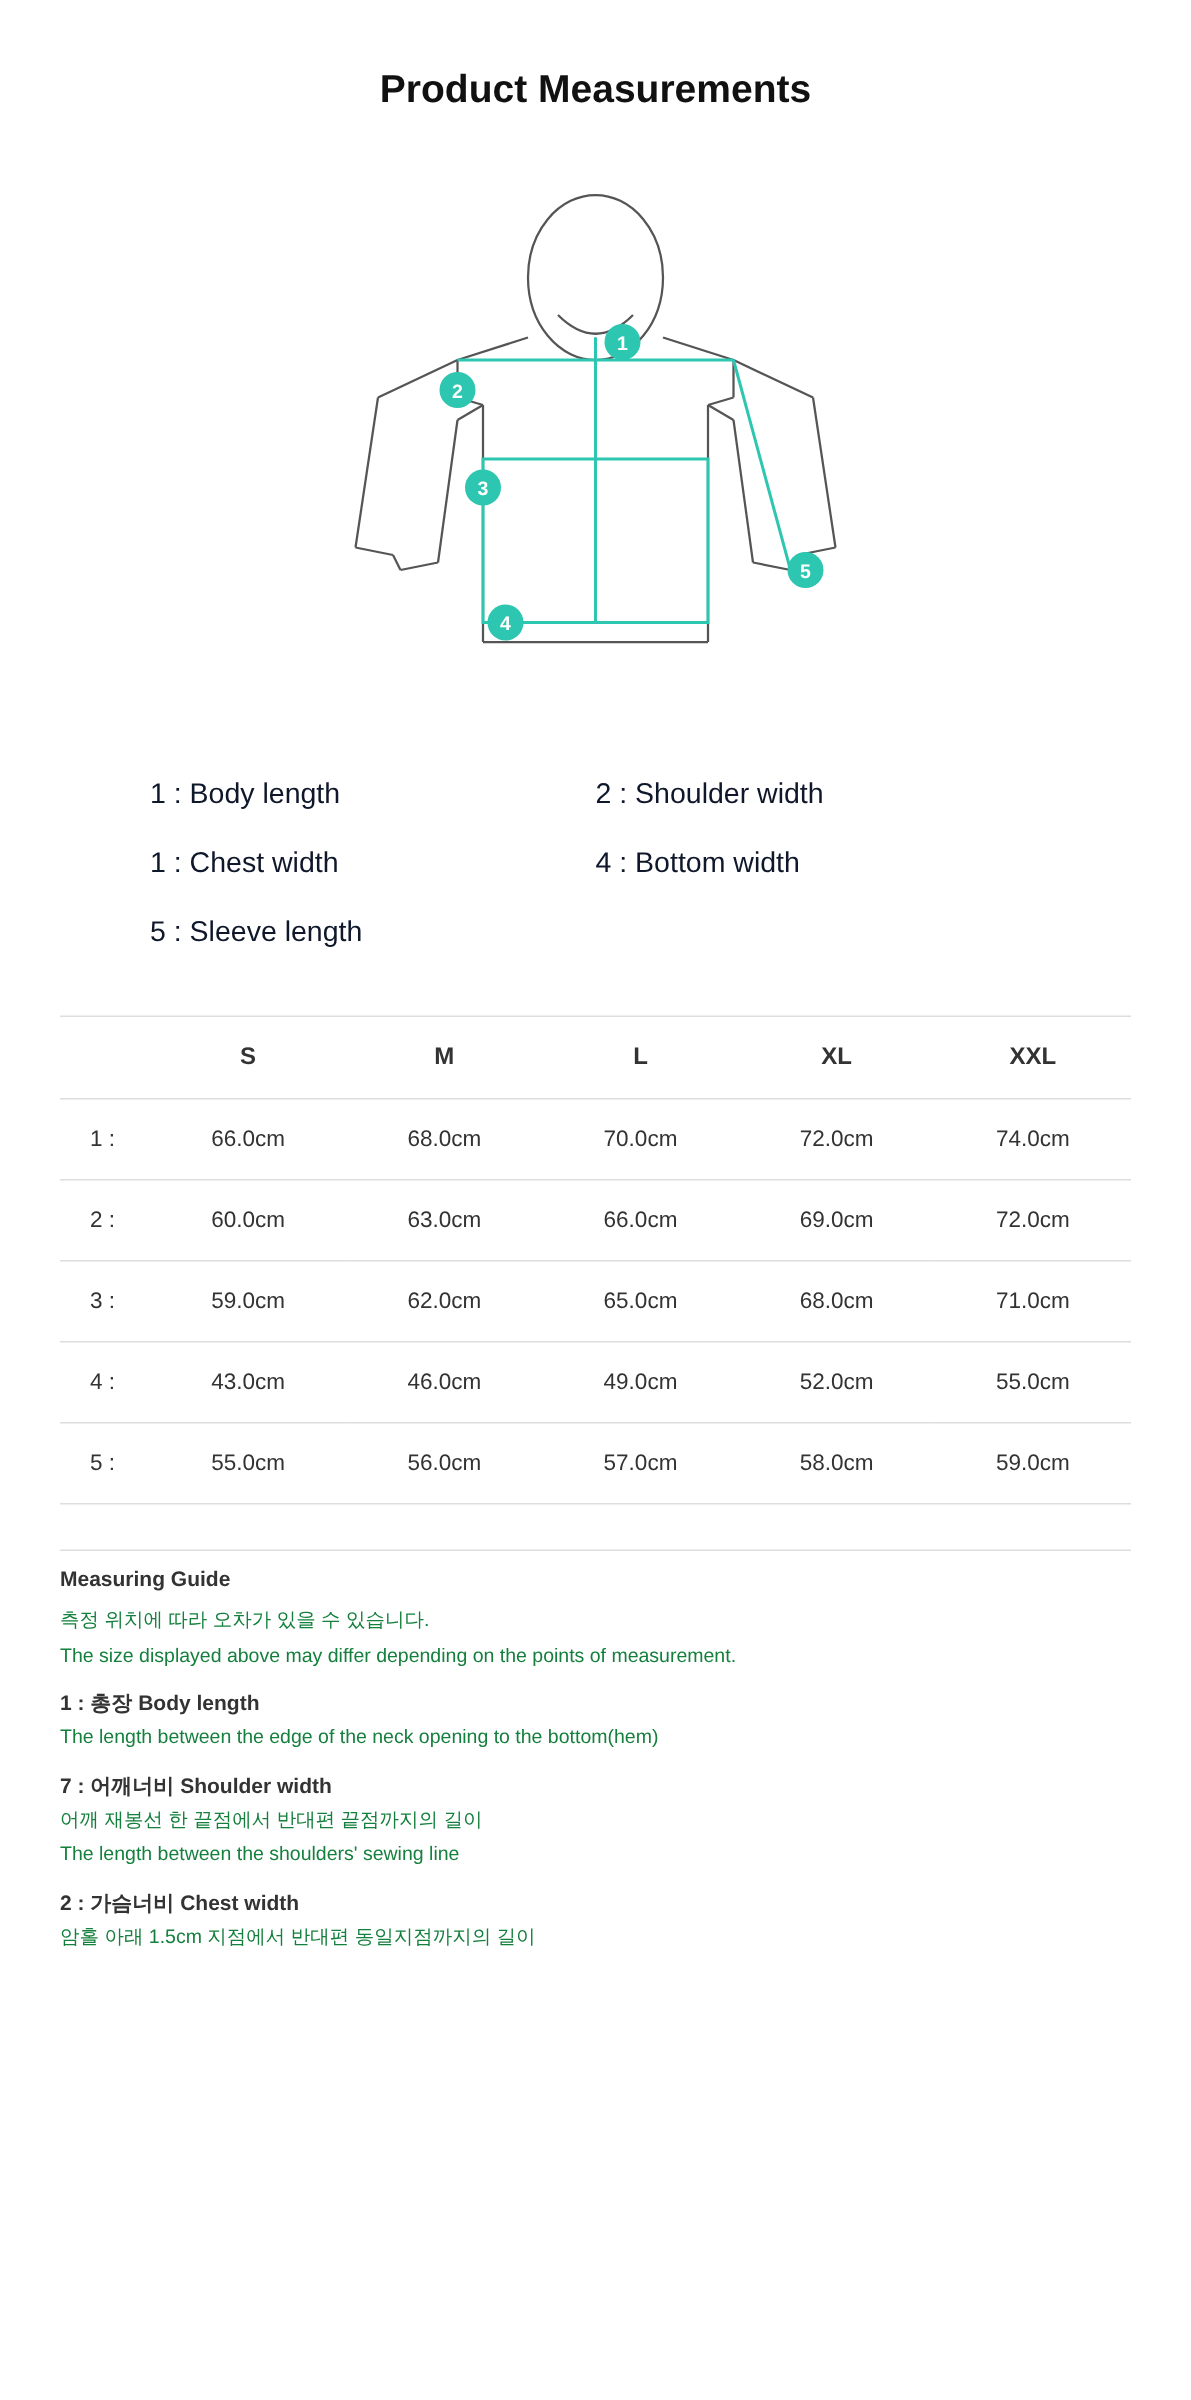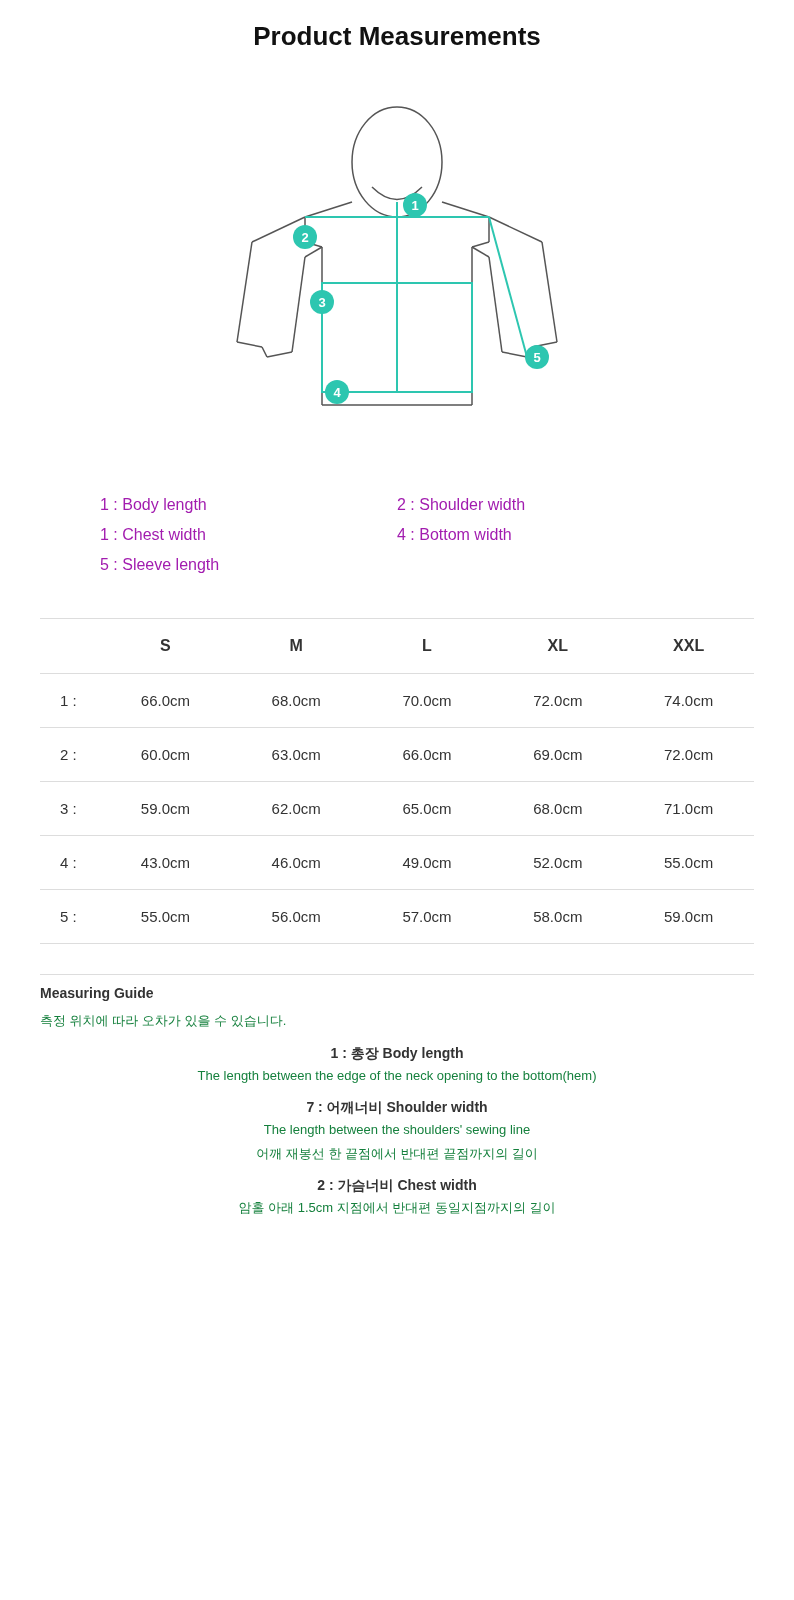--- a/index.html
+++ b/index.html
@@ -6,21 +6,21 @@
     body {
       font-family: -apple-system, BlinkMacSystemFont, 'Segoe UI', sans-serif;
       background: #fff;
       width: 794px;
       min-height: 1600px;
       color: #333;
     }
 
     .page-container {
       width: 794px;
-      padding: 21px 40px;
+      padding: 44px 40px;
     }
 
     .page-title {
       text-align: center;
       font-size: 26px;
       font-weight: 700;
       margin-bottom: 30px;
       color: #111;
     }
 
@@ -32,24 +32,24 @@
 
     .hoodie-svg {
       width: 400px;
       height: 380px;
     }
 
     .legend {
       display: flex;
       flex-wrap: wrap;
       padding: 10px 60px;
-      font-size: 16px;
-      color: #a21caf;
+      font-size: 19px;
+      color: #0f172a;
       margin-bottom: 30px;
-      gap: 4px 0;
+      gap: 16px 0;
     }
 
     .legend-item {
       width: 50%;
       padding: 4px 0;
     }
 
     .divider {
       border: none;
       border-top: 1px solid #ddd;
@@ -103,21 +103,20 @@
     .guide-text {
       font-size: 13px;
       color: #15803d;
       margin-bottom: 4px;
       line-height: 1.5;
     }
 
     .guide-section {
       margin-top: 14px;
       margin-bottom: 4px;
-      text-align: center;
     }
 
     .guide-section-title {
       font-size: 14px;
       font-weight: 600;
       margin-bottom: 3px;
     }
   </style>
 </head>
 <body>
@@ -256,30 +255,31 @@
           <td>59.0cm</td>
         </tr>
       </tbody>
   </table>
 
   <hr class="divider">
 
   <div class="measuring-guide">
     <h2 class="guide-title">Measuring Guide</h2>
     <p class="guide-text">측정 위치에 따라 오차가 있을 수 있습니다.</p>
+    <p class="guide-text">The size displayed above may differ depending on the points of measurement.</p>
 
     <div id="guide-sections">
         <div class="guide-section">
           <p class="guide-section-title">1 : 총장 Body length</p>
           <p class="guide-text">The length between the edge of the neck opening to the bottom(hem)</p>
         </div>
         <div class="guide-section">
           <p class="guide-section-title">7 : 어깨너비 Shoulder width</p>
+          <p class="guide-text">어깨 재봉선 한 끝점에서 반대편 끝점까지의 길이</p>
           <p class="guide-text">The length between the shoulders' sewing line</p>
-          <p class="guide-text">어깨 재봉선 한 끝점에서 반대편 끝점까지의 길이</p>
         </div>
         <div class="guide-section">
           <p class="guide-section-title">2 : 가슴너비 Chest width</p>
           <p class="guide-text">암홀 아래 1.5cm 지점에서 반대편 동일지점까지의 길이</p>
         </div>
       </div>
   </div>
 </div>
 
 </body></html>

